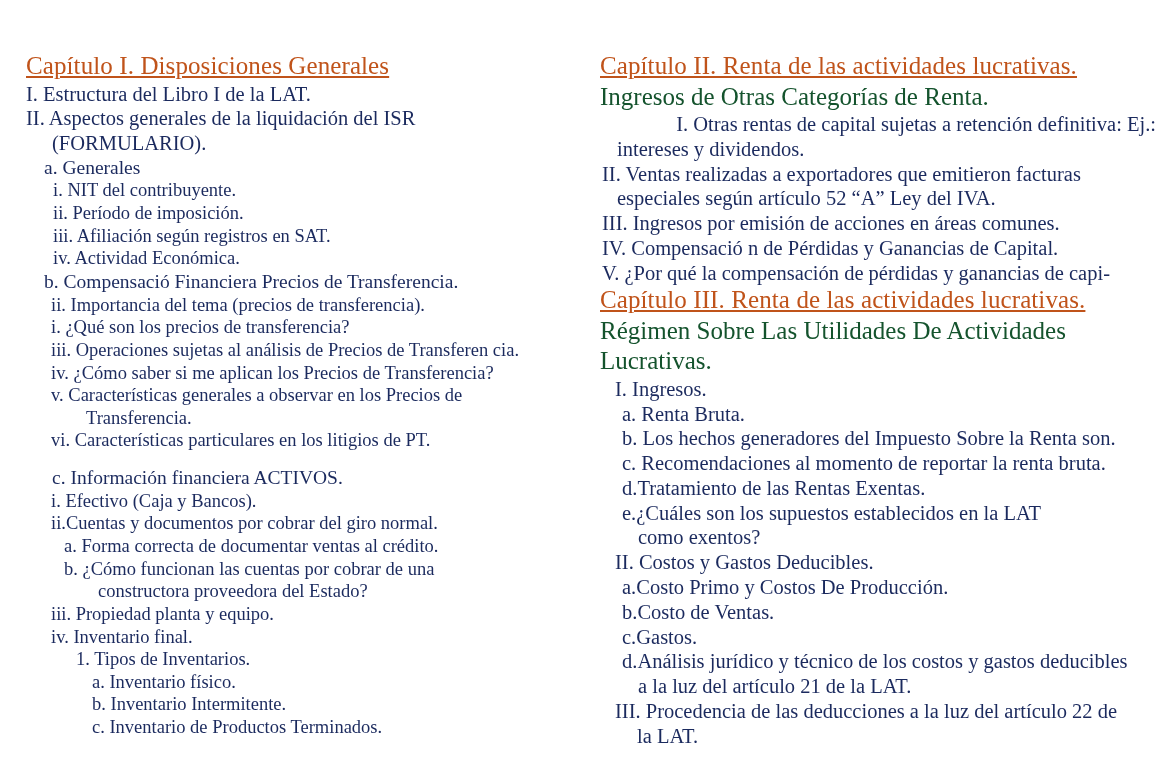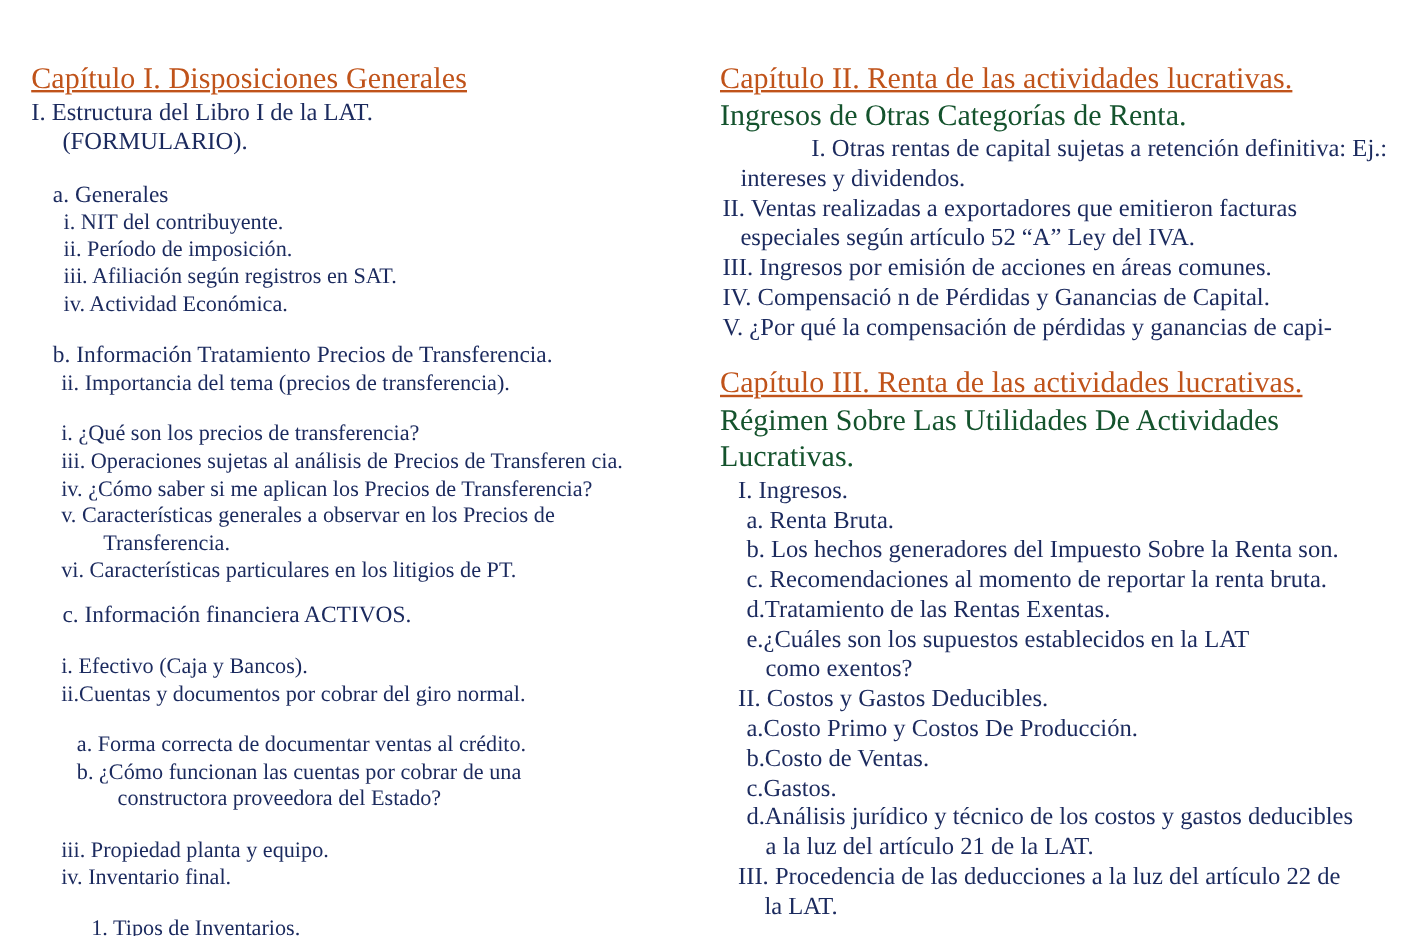--- a/index.html
+++ b/index.html
@@ -74,21 +74,21 @@
     padding-left: 42px;
     text-indent: -17px;
   }
   .lvl3 {
     font-size: 18.5px;
     line-height: 1.17;
     margin: 0 0 1px 0;
     padding-left: 66px;
     text-indent: -16px;
   }
-  .gap-sm { margin-top: 21px; }
+  .gap-sm { margin-top: 1px; }
   .gap-md { margin-top: 15px; }
   .r0 {
     font-size: 20.5px;
     line-height: 1.16;
     margin: 0 0 1px 15px;
     padding-left: 2px;
     text-indent: 0;
   }
   .r0i {
     font-size: 20.5px;
@@ -108,29 +108,30 @@
 </head>
 <body>
 
 <div class="page">
 
   <div class="col col-left">
 
     <div class="heading">Capítulo I. Disposiciones Generales</div>
 
     <div class="lvl0">I. Estructura del Libro I de la LAT.</div>
+    <div class="lvl0">II. Aspectos generales de la liquidación del ISR</div>
     <div class="lvl0" style="padding-left:26px;">(FORMULARIO).</div>
 
     <div class="lvl1 gap-sm">a. Generales</div>
     <div class="lvl2">i.  NIT del contribuyente.</div>
     <div class="lvl2">ii.  Período de imposición.</div>
     <div class="lvl2">iii. Afiliación según registros en SAT.</div>
     <div class="lvl2">iv. Actividad Económica.</div>
 
-    <div class="lvl1 gap-sm">b. Información Tratamiento Precios de Transferencia.</div>
+    <div class="lvl1 gap-sm">b. Compensació Financiera Precios de Transferencia.</div>
 
     <div class="lvl2n">ii. Importancia del tema (precios de transferencia).</div>
     <div class="lvl2n gap-sm">i. ¿Qué son los precios de transferencia?</div>
     <div class="lvl2n">iii. Operaciones sujetas al análisis de Precios de Transferen cia.</div>
     <div class="lvl2n">iv. ¿Cómo saber si me aplican los Precios de Transferencia?</div>
     <div class="lvl2n">v. Características generales a observar en los Precios de</div>
     <div class="lvl2n" style="padding-left:60px;text-indent:0;">Transferencia.</div>
     <div class="lvl2n">vi. Características particulares en los litigios de PT.</div>
 
     <div class="lvl1 gap-md" style="padding-left:26px;">c. Información financiera ACTIVOS.</div>

